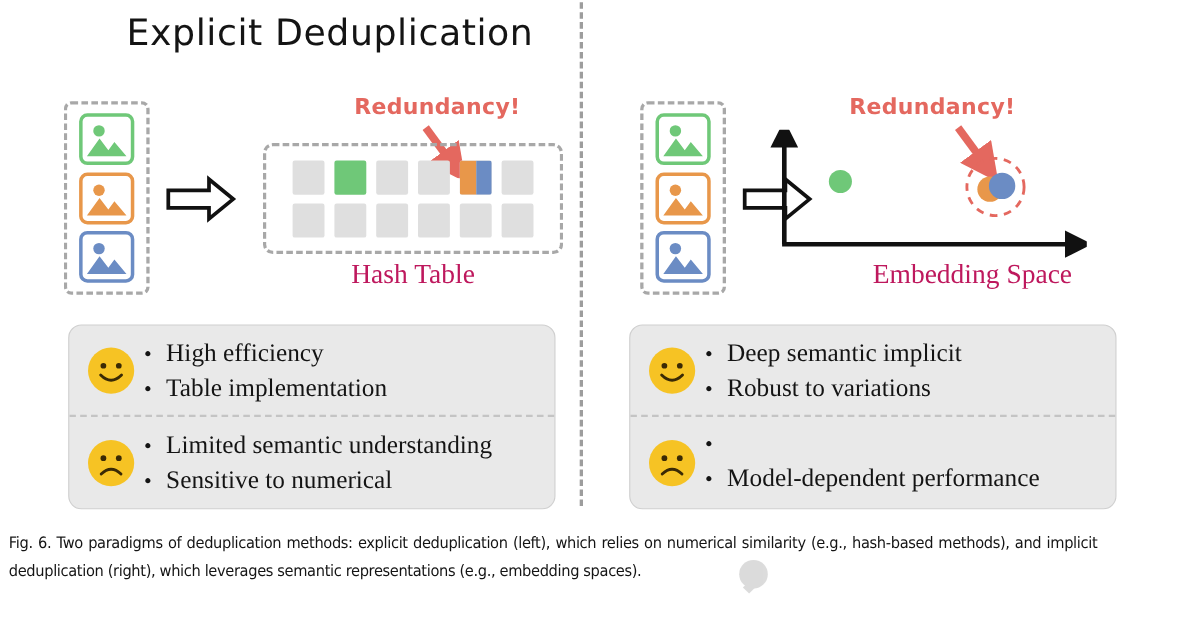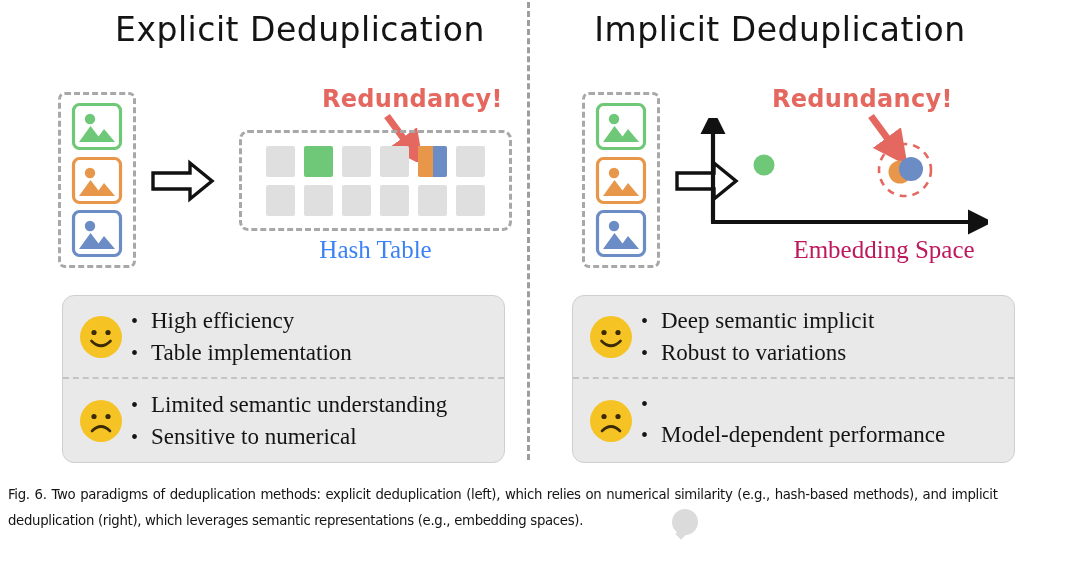--- a/index.html
+++ b/index.html
@@ -44,21 +44,21 @@
 
   
   .block-arrow{position:absolute;}
   #arrow-left{left:150px;top:158px;}
   #arrow-right{left:674px;top:158px;}
 
   
   .redundancy{
     position:absolute;
     font-family:"DejaVu Sans", sans-serif;
-    font-size:24px;font-weight:700;color:#e4685f;
+    font-size:20px;font-weight:700;color:#e4685f;
     white-space:nowrap;letter-spacing:.3px;
   }
   #red-left{left:322px;top:85px;}
   #red-right{left:772px;top:85px;}
 
   
   .red-arrow{position:absolute;}
   #redarrow-left{left:382px;top:112px;}
   #redarrow-right{left:866px;top:112px;}
 
@@ -71,21 +71,21 @@
   }
   .hash-row{display:flex;gap:9px;}
   .cell{width:29px;height:31px;background:#dfdfdf;border-radius:2px;overflow:hidden;display:flex;}
   .cell.green{background:#6fc878;}
   .cell .half{width:50%;height:100%;}
   .cell .half.orange{background:#e8974a;}
   .cell .half.blue{background:#6b8cc4;}
 
   #hash-label{
     position:absolute;left:239px;top:236px;width:273px;
-    text-align:center;font-size:25px;color:#3b82f6;
+    text-align:center;font-size:25px;color:#be185d;
     font-family:"Liberation Serif", serif;
   }
 
   
   #embed-plot{position:absolute;left:700px;top:118px;width:288px;height:118px;}
   #embed-label{
     position:absolute;left:740px;top:236px;width:288px;
     text-align:center;font-size:25px;color:#be185d;
     font-family:"Liberation Serif", serif;
   }
@@ -148,21 +148,20 @@
   }
 </style>
 </head>
 <body>
 
 <div class="fig">
 
   <div class="divider"></div>
 
   <div class="panel-title" id="title-left">Explicit Deduplication</div>
-  <div class="panel-title" id="title-right">Implicit Deduplication</div>
 
   <div class="img-stack" id="stack-left">
     <div class="img-thumb">
       <svg viewBox="0 0 52 49">
         <rect x="2.5" y="2.5" width="47" height="44" rx="6" ry="6" fill="none" stroke="#6fc878" stroke-width="3.2"></rect>
         <circle cx="19" cy="17" r="5.2" fill="#6fc878"></circle>
         <path d="M8 40 L19.5 24 L27.5 34.5 L33 27 L44 40 Z" fill="#6fc878"></path>
       </svg>
     </div>
     <div class="img-thumb">

